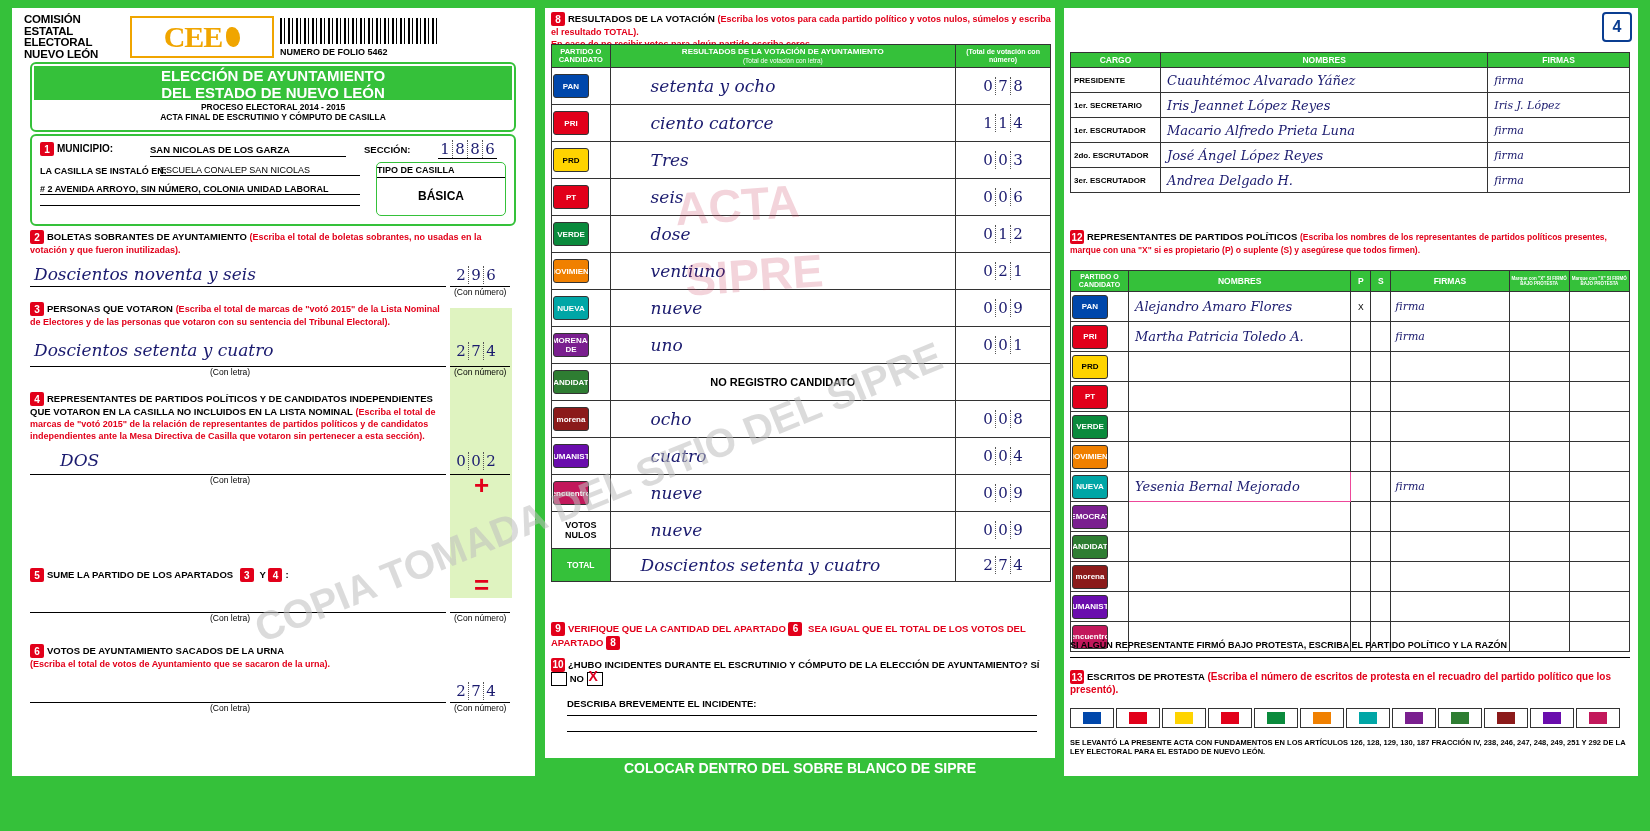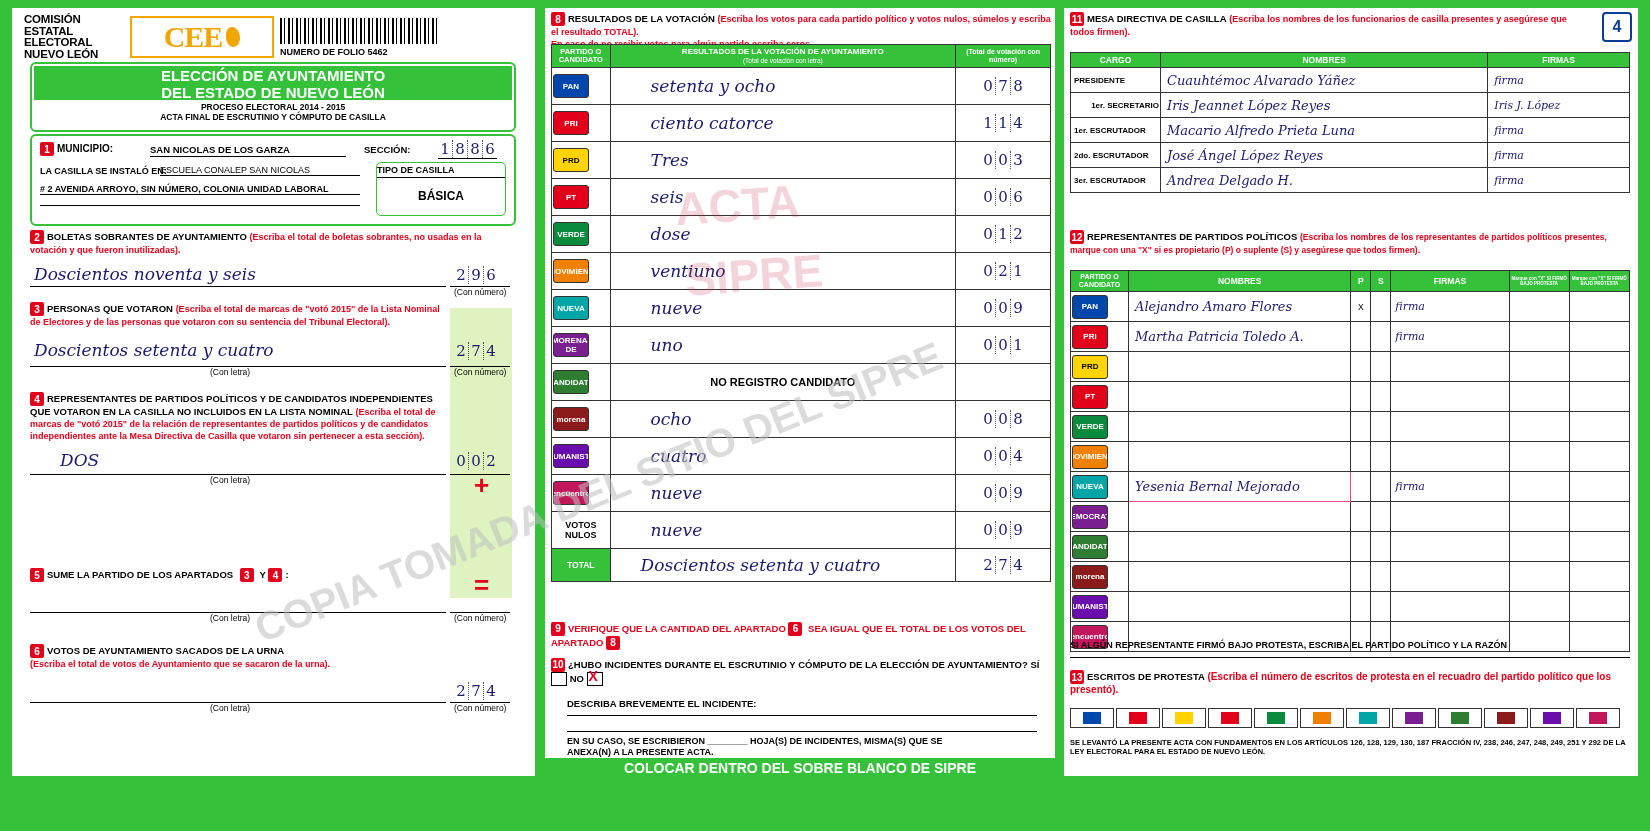--- a/index.html
+++ b/index.html
@@ -386,51 +386,43 @@
       <span class="b">SÍ</span>
       <span style="display:inline-block;width:14px;height:12px;border:1px solid #000;vertical-align:middle;"></span>
       <span class="b">NO</span>
       <span style="display:inline-block;width:14px;height:12px;border:1px solid #000;vertical-align:middle;position:relative;">
         <span style="position:absolute;left:1px;top:-3px;font-size:14px;color:#d02;font-weight:bold;">X</span>
       </span>
     </div>
     <div style="position:absolute;left:22px;top:690px;font-size:9.5px;font-weight:bold;">DESCRIBA BREVEMENTE EL INCIDENTE:</div>
     <div style="position:absolute;left:22px;top:706px;width:470px;border-bottom:1px solid #000;height:1px;"></div>
     <div style="position:absolute;left:22px;top:722px;width:470px;border-bottom:1px solid #000;height:1px;"></div>
-    <div style="position:absolute;left:22px;top:728px;font-size:9px;font-weight:bold;line-height:11px;">
-      <div>EN SU CASO, SE ESCRIBIERON ________ HOJA(S) DE INCIDENTES, MISMA(S) QUE SE</div>
-      <div>ANEXA(N) A LA PRESENTE ACTA.</div>
-    </div>
   </div>
 
   <div style="position:absolute;left:545px;top:760px;width:510px;height:20px;color:#fff;font-weight:bold;font-size:14px;text-align:center;">COLOCAR DENTRO DEL SOBRE BLANCO DE SIPRE</div>
 
   <div class="panel" style="left:1064px;top:8px;width:574px;height:768px;">
-    <div style="position:absolute;left:6px;top:4px;width:500px;font-size:9.5px;line-height:11px;">
-      <span class="num-box">11</span><span class="b">MESA DIRECTIVA DE CASILLA</span>
-      <span class="red b" style="font-size:9px;">(Escriba los nombres de los funcionarios de casilla presentes y asegúrese que todos firmen).</span>
-    </div>
     <div style="position:absolute;right:6px;top:4px;width:26px;height:26px;border:2px solid #0a3d91;border-radius:4px;display:flex;align-items:center;justify-content:center;color:#0a3d91;font-weight:bold;font-size:16px;">4</div>
 
     <table style="position:absolute;left:6px;top:44px;width:560px;font-size:8.5px;">
       <thead>
         <tr style="background:#35c13a;color:#fff;">
           <th style="width:86px;border:1px solid #333;padding:2px;">CARGO</th>
           <th style="width:330px;border:1px solid #333;padding:2px;">NOMBRES</th>
           <th style="width:140px;border:1px solid #333;padding:2px;">FIRMAS</th>
         </tr>
       </thead>
       <tbody>
           <tr>
             <td style="border:1px solid #333;font-weight:bold;font-size:8px;height:22px;padding-left:3px;">PRESIDENTE</td>
             <td style="border:1px solid #333;padding-left:6px;"><span class="hand-sm">Cuauhtémoc Alvarado Yáñez</span></td>
             <td style="border:1px solid #333;padding-left:6px;"><span class="hand-sm" style="font-size:11px;color:#1a1a6e;">firma</span></td>
           </tr>
           <tr>
-            <td style="border:1px solid #333;font-weight:bold;font-size:8px;height:22px;padding-left:3px;text-align:right;">1er. SECRETARIO</td>
+            <td style="border:1px solid #333;font-weight:bold;font-size:8px;height:22px;padding-left:3px;">1er. SECRETARIO</td>
             <td style="border:1px solid #333;padding-left:6px;"><span class="hand-sm">Iris Jeannet López Reyes</span></td>
             <td style="border:1px solid #333;padding-left:6px;"><span class="hand-sm" style="font-size:11px;color:#1a1a6e;">Iris J. López</span></td>
           </tr>
           <tr>
             <td style="border:1px solid #333;font-weight:bold;font-size:8px;height:22px;padding-left:3px;">1er. ESCRUTADOR</td>
             <td style="border:1px solid #333;padding-left:6px;"><span class="hand-sm">Macario Alfredo Prieta Luna</span></td>
             <td style="border:1px solid #333;padding-left:6px;"><span class="hand-sm" style="font-size:11px;color:#1a1a6e;">firma</span></td>
           </tr>
           <tr>
             <td style="border:1px solid #333;font-weight:bold;font-size:8px;height:22px;padding-left:3px;">2do. ESCRUTADOR</td>

